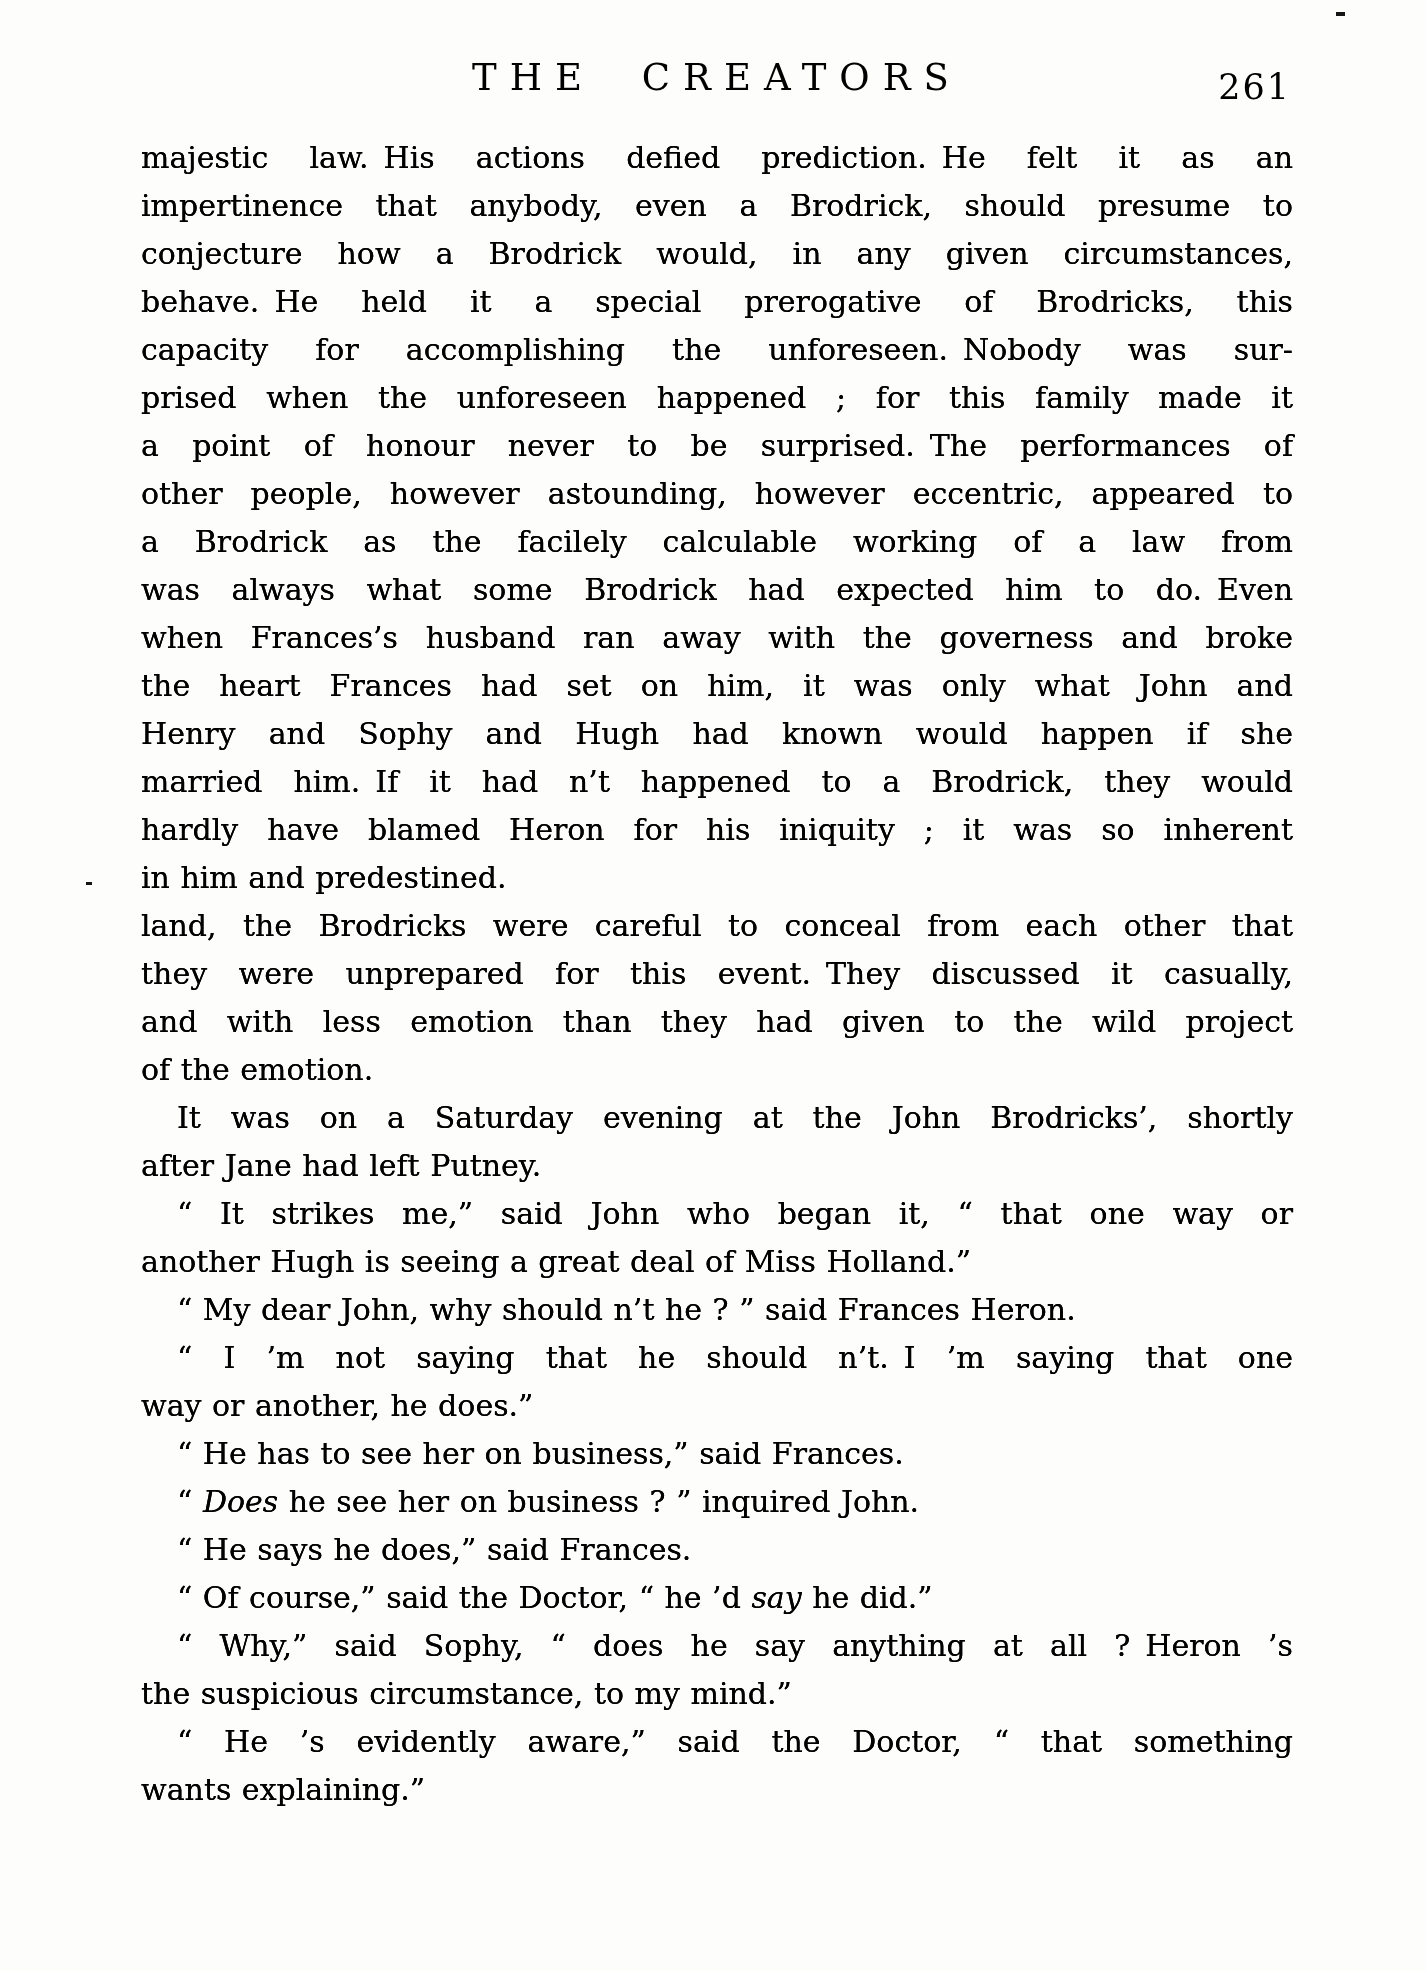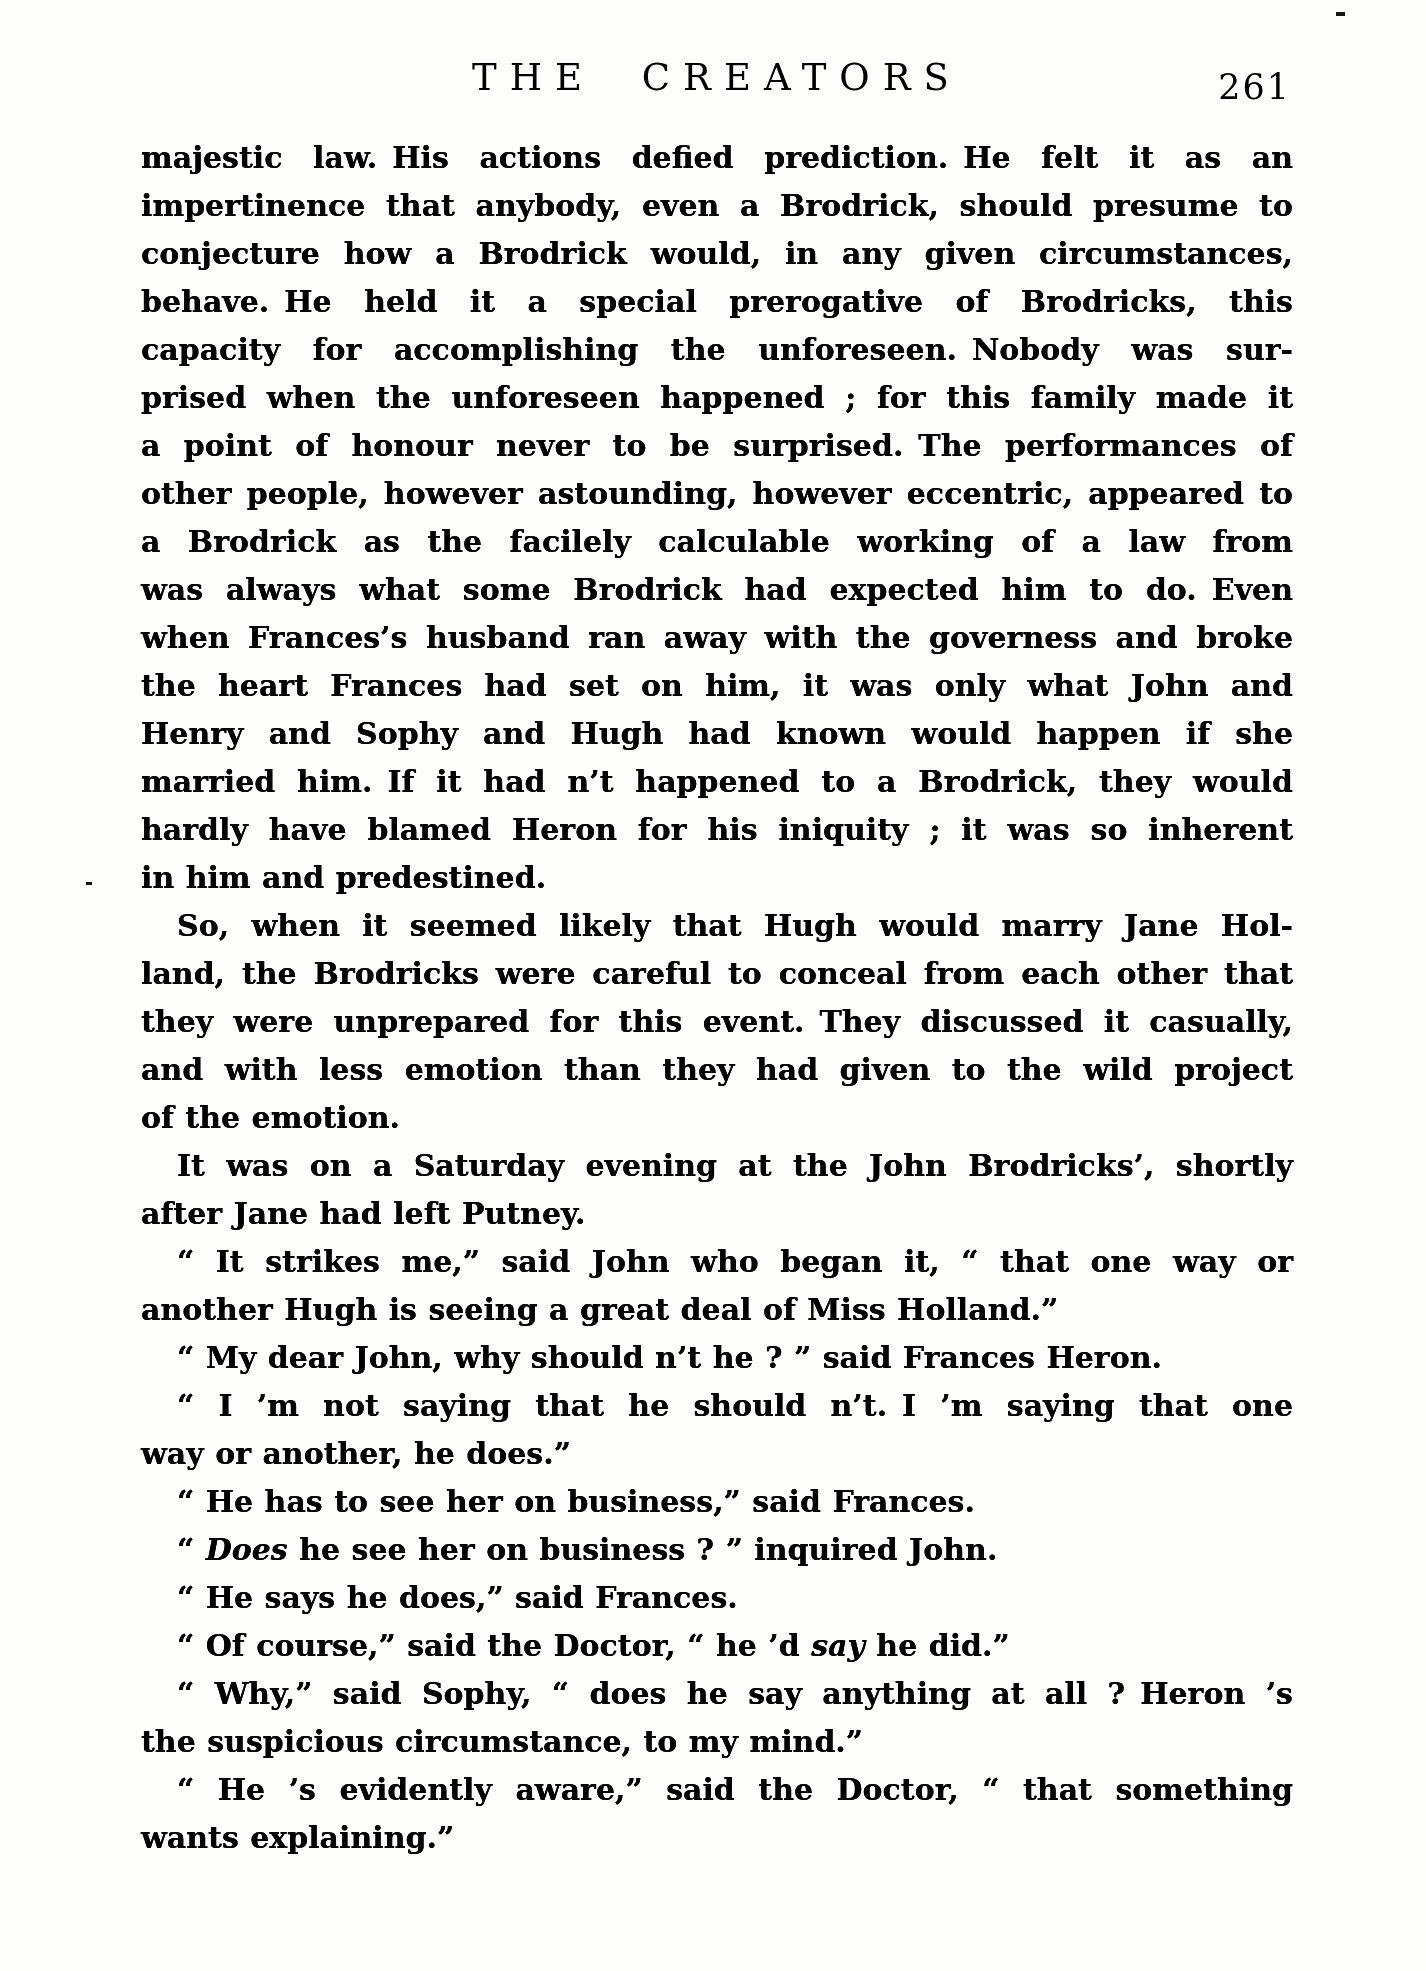--- a/index.html
+++ b/index.html
@@ -48,21 +48,20 @@
   .paragraph {
     margin: 0;
   }
   .line {
     font-size: 30px;
     line-height: 48px;
     text-align: justify;
     text-align-last: justify;
     word-spacing: 1px;
     text-shadow: 0 0 0.5px currentColor;
-    font-weight: bold;
   }
   .line.last {
     text-align-last: left;
   }
   .line.indent {
     text-indent: 36px;
   }
   .italic {
     font-style: italic;
   }
@@ -105,21 +104,20 @@
         <div class="line"><span>a Brodrick as the facilely calculable working of a law from</span></div>
         <div class="line"><span>was always what some Brodrick had expected him to do. Even</span></div>
         <div class="line"><span>when Frances’s husband ran away with the governess and broke</span></div>
         <div class="line"><span>the heart Frances had set on him, it was only what John and</span></div>
         <div class="line"><span>Henry and Sophy and Hugh had known would happen if she</span></div>
         <div class="line"><span>married him. If it had n’t happened to a Brodrick, they would</span></div>
         <div class="line"><span>hardly have blamed Heron for his iniquity ; it was so inherent</span></div>
         <div class="line last"><span>in him and predestined.</span></div>
       </div>
       <div class="paragraph">
-        <div class="line indent"><span>So, when it seemed likely that Hugh would marry Jane Hol-</span></div>
         <div class="line"><span>land, the Brodricks were careful to conceal from each other that</span></div>
         <div class="line"><span>they were unprepared for this event. They discussed it casually,</span></div>
         <div class="line"><span>and with less emotion than they had given to the wild project</span></div>
         <div class="line last"><span>of the emotion.</span></div>
       </div>
       <div class="paragraph">
         <div class="line indent"><span>It was on a Saturday evening at the John Brodricks’, shortly</span></div>
         <div class="line last"><span>after Jane had left Putney.</span></div>
       </div>
       <div class="paragraph">

